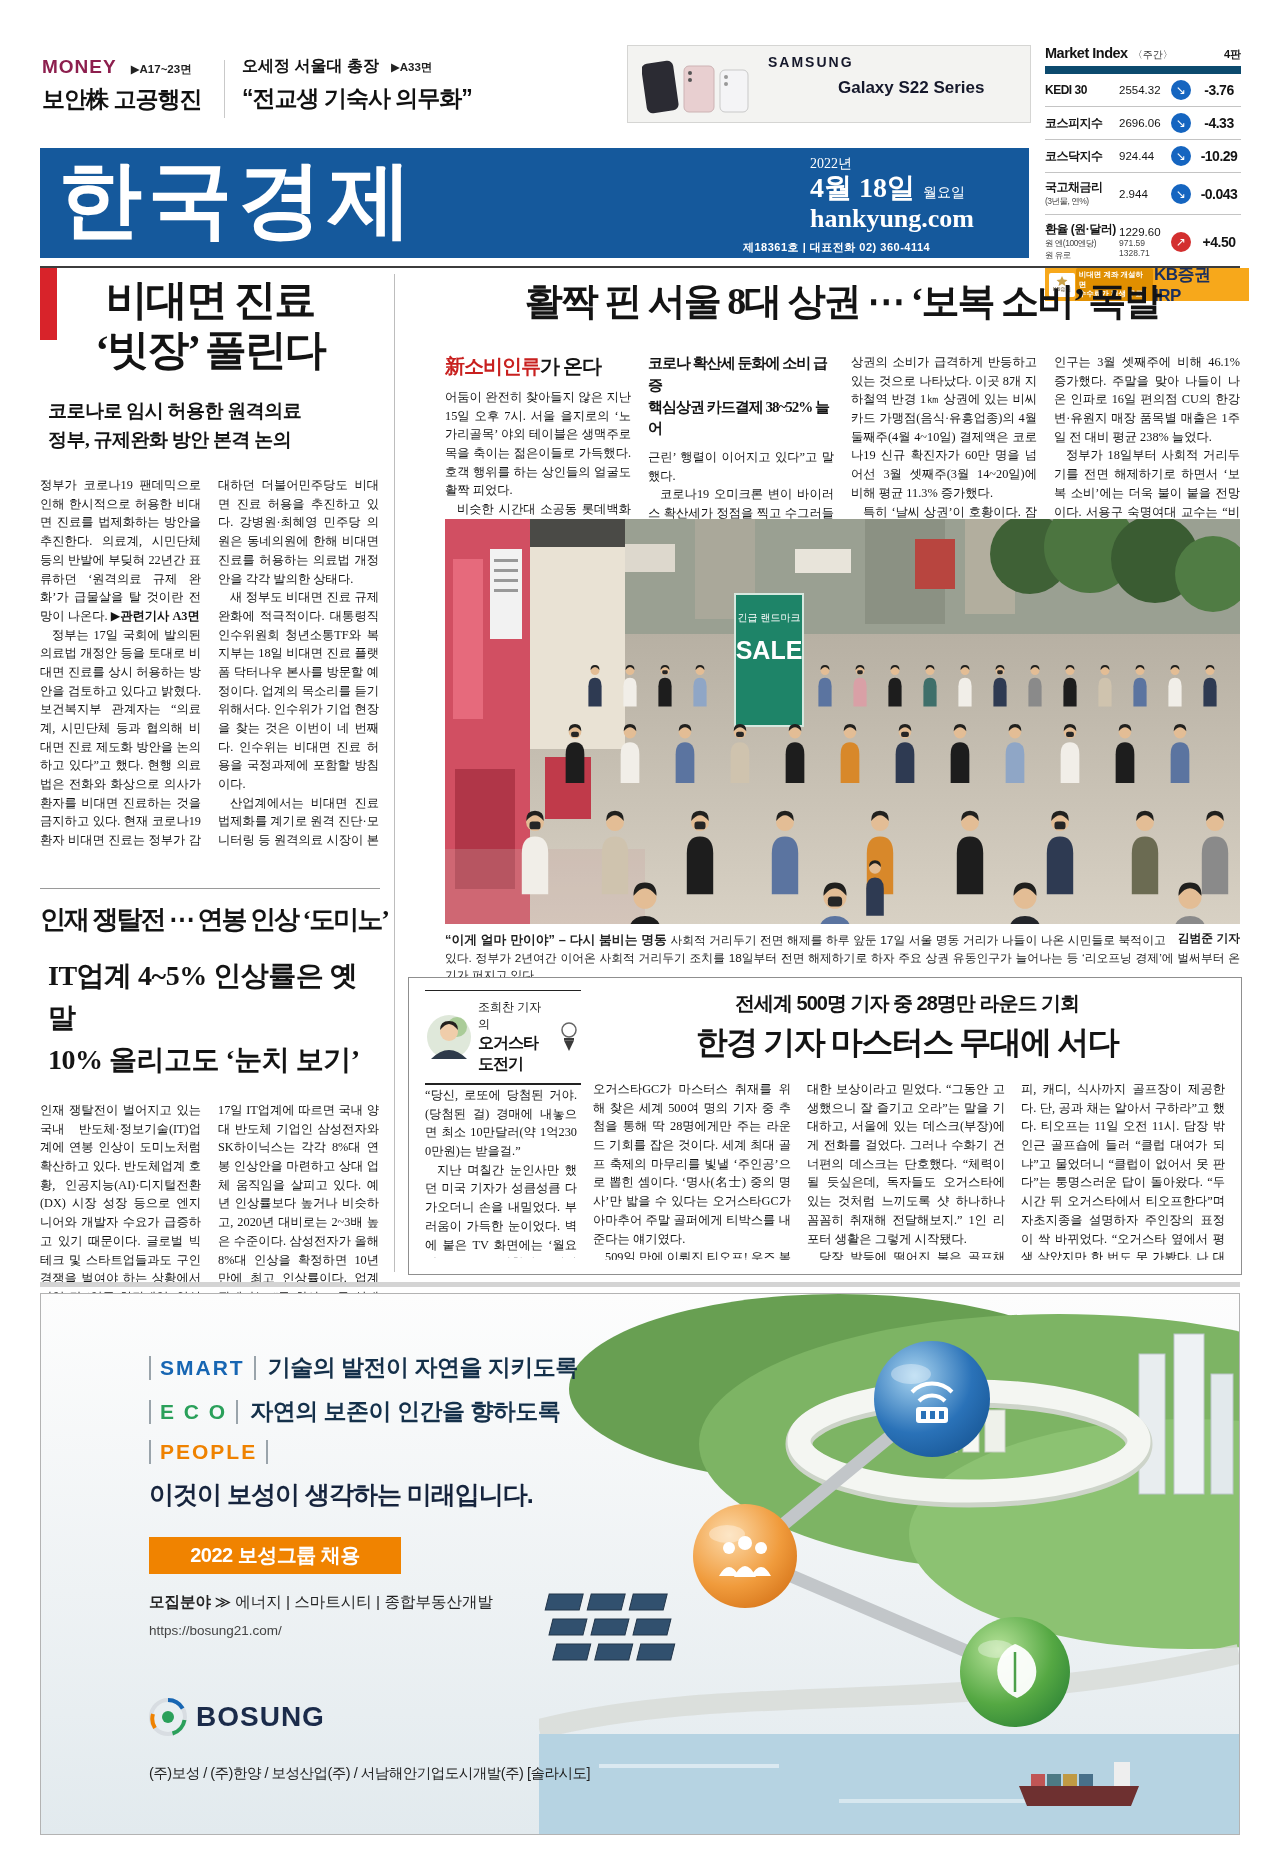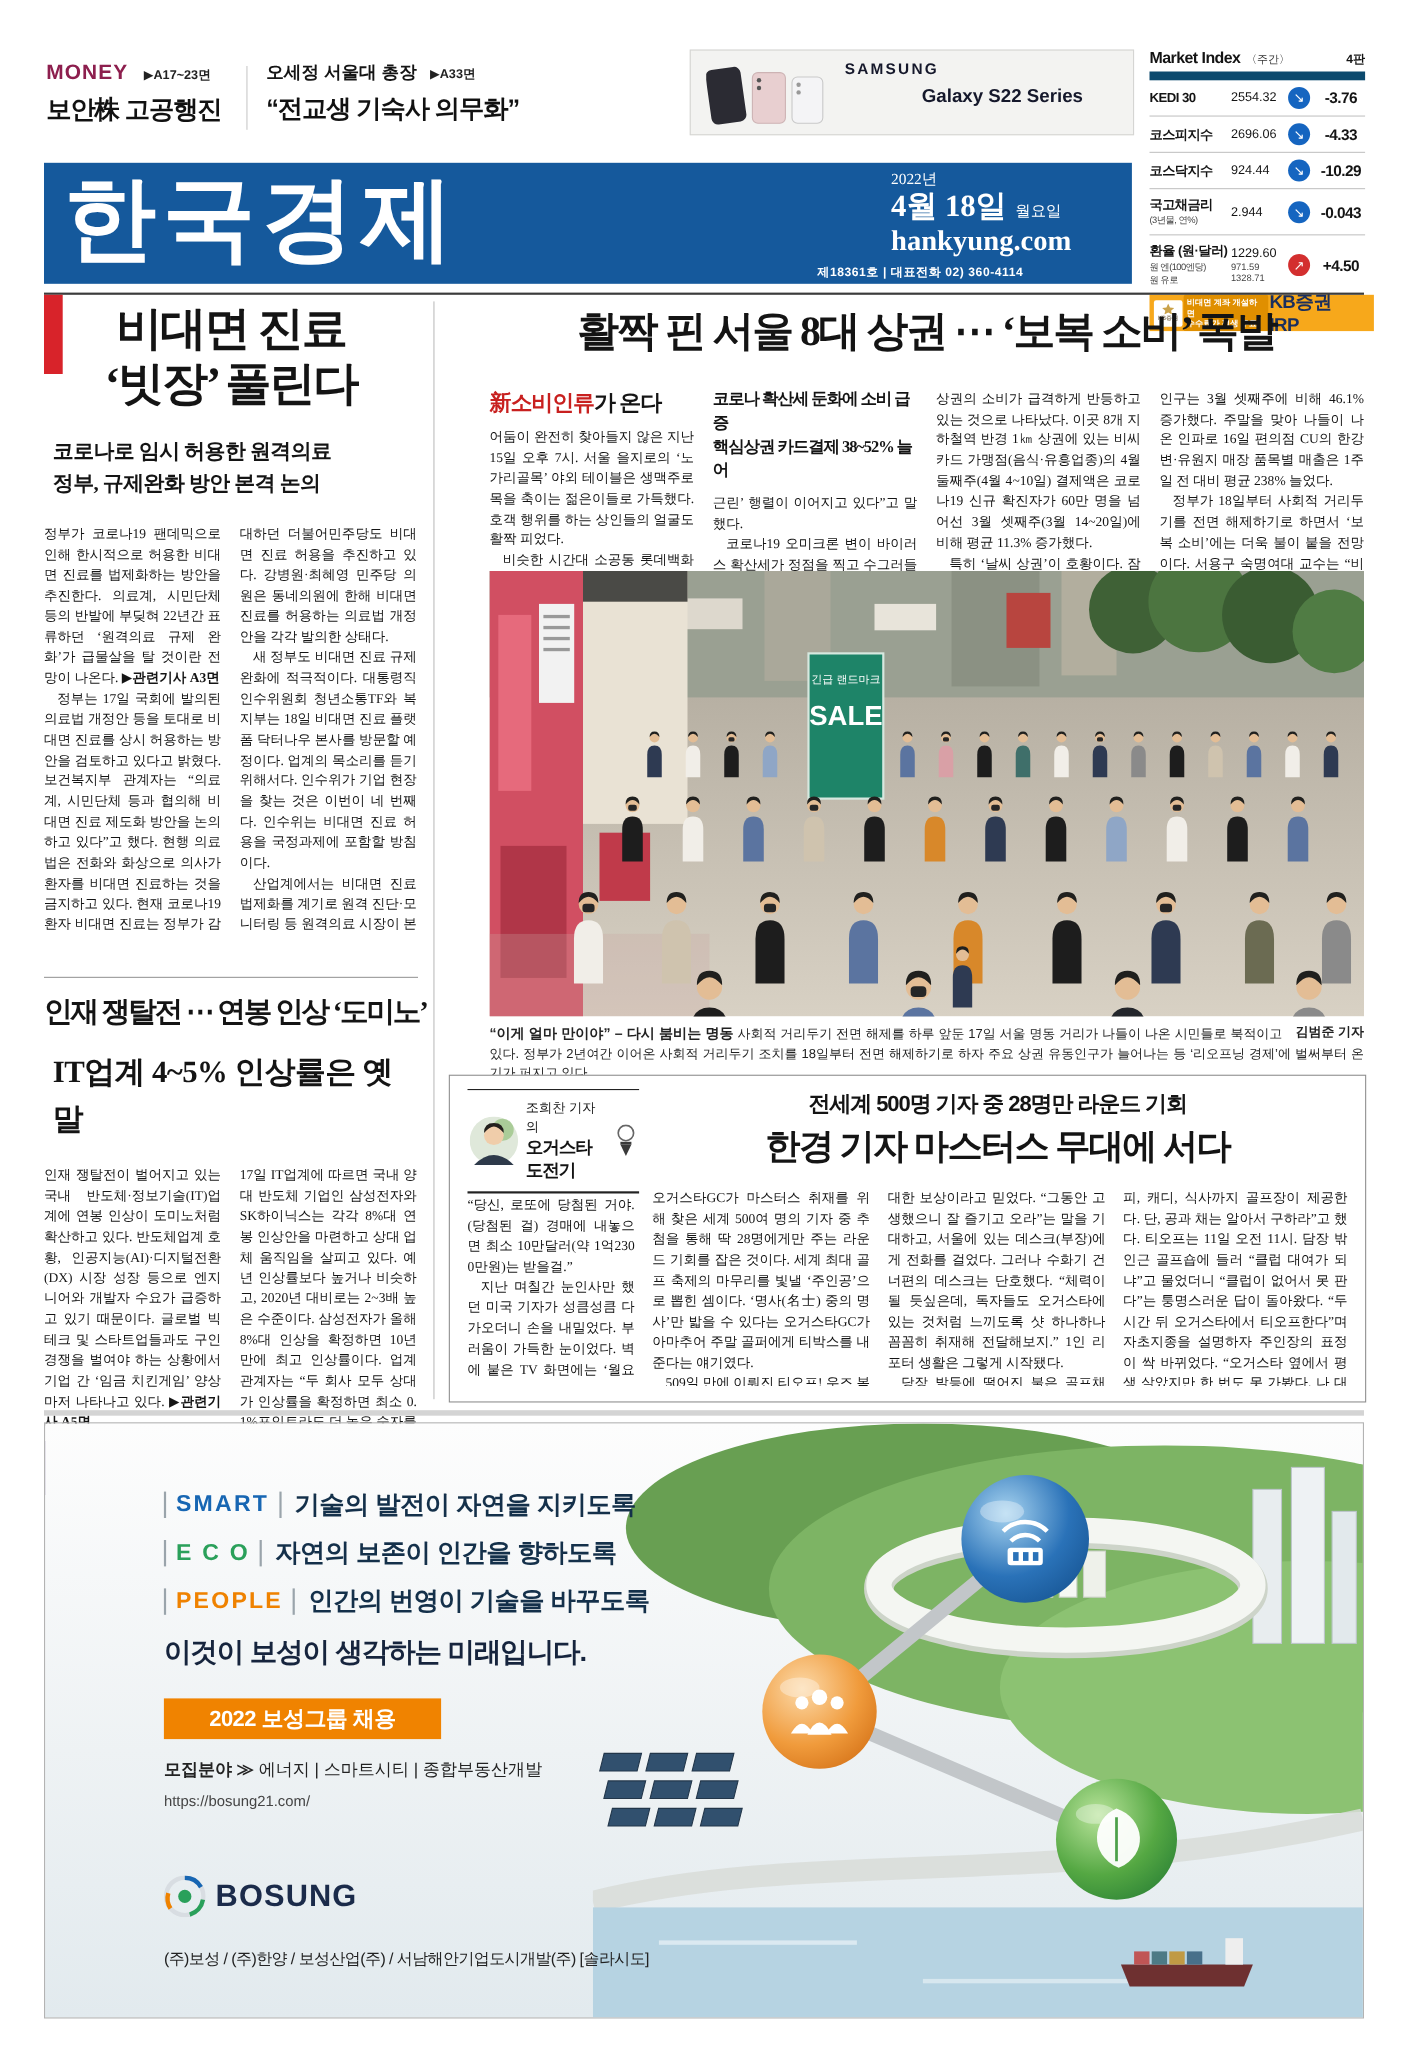--- a/index.html
+++ b/index.html
@@ -237,20 +237,21 @@
       </div>
     </div>
   </div>
 
   <div class="abs thinrule" style="left:40px;top:888px;width:340px;"></div>
 
   <div class="abs" style="left:40px;top:902px;width:340px;">
     <div class="hl2">인재 쟁탈전 ⋯ 연봉 인상 ‘도미노’</div>
     <div class="deck" style="margin:18px 0 0 8px;font-size:28px;">
       <div>IT업계 4~5% 인상률은 옛말</div>
+        <div>10% 올리고도 ‘눈치 보기’</div>
     </div>
     <div style="display:flex;gap:17px;margin-top:20px;">
       <div class="col" style="width:161px;height:300px;">
         <p class="b"><span>인재 쟁탈전이 벌어지고 있는 국내 반도체·정보기술(IT)업계에 연봉 인상이 도미노처럼 확산하고 있다. 반도체업계 호황, 인공지능(AI)·디지털전환(DX) 시장 성장 등으로 엔지니어와 개발자 수요가 급증하고 있기 때문이다. 글로벌 빅테크 및 스타트업들과도 구인 경쟁을 벌여야 하는 상황에서 기업 간 ‘임금 치킨게임’ 양상마저 나타나고 있다.</span> <span class="rel">▶관련기사 A5면</span></p>
         <div class="kona">
           <div class="kona-brand">KOΠΛ</div>
           <div class="kona-l1">매주 5천만원 캐시당첨금</div>
           <div class="kona-flex">
             <svg width="38" height="38" style="background:#fff;flex:none;">
               <g fill="#221245">
@@ -543,21 +544,20 @@
       <div class="bs-line">
           <span class="bs-lbl bs-smart">SMART</span>
           <span>기술의 발전이 자연을 지키도록</span>
         </div>
       <div class="bs-line">
           <span class="bs-lbl bs-eco">E C O</span>
           <span>자연의 보존이 인간을 향하도록</span>
         </div>
       <div class="bs-line">
           <span class="bs-lbl bs-people">PEOPLE</span>
-          <span>인간의 번영이 기술을 바꾸도록</span>
         </div>
       <div class="bs-slogan" style="margin-top:14px;">이것이 보성이 생각하는 미래입니다.</div>
       <div class="bs-btn" style="margin-top:26px;">2022 보성그룹 채용</div>
       <div class="bs-fields" style="margin-top:18px;">
         <b>모집분야 ≫</b> <span>에너지  |  스마트시티  |  종합부동산개발</span>
       </div>
       <div class="bs-url" style="margin-top:10px;">https://bosung21.com/</div>
       <div class="bs-logo-row" style="margin-top:60px;">
         <svg width="38" height="38">
           <circle cx="19" cy="19" r="17" fill="none" stroke="#d8dde2" stroke-width="4"></circle>

